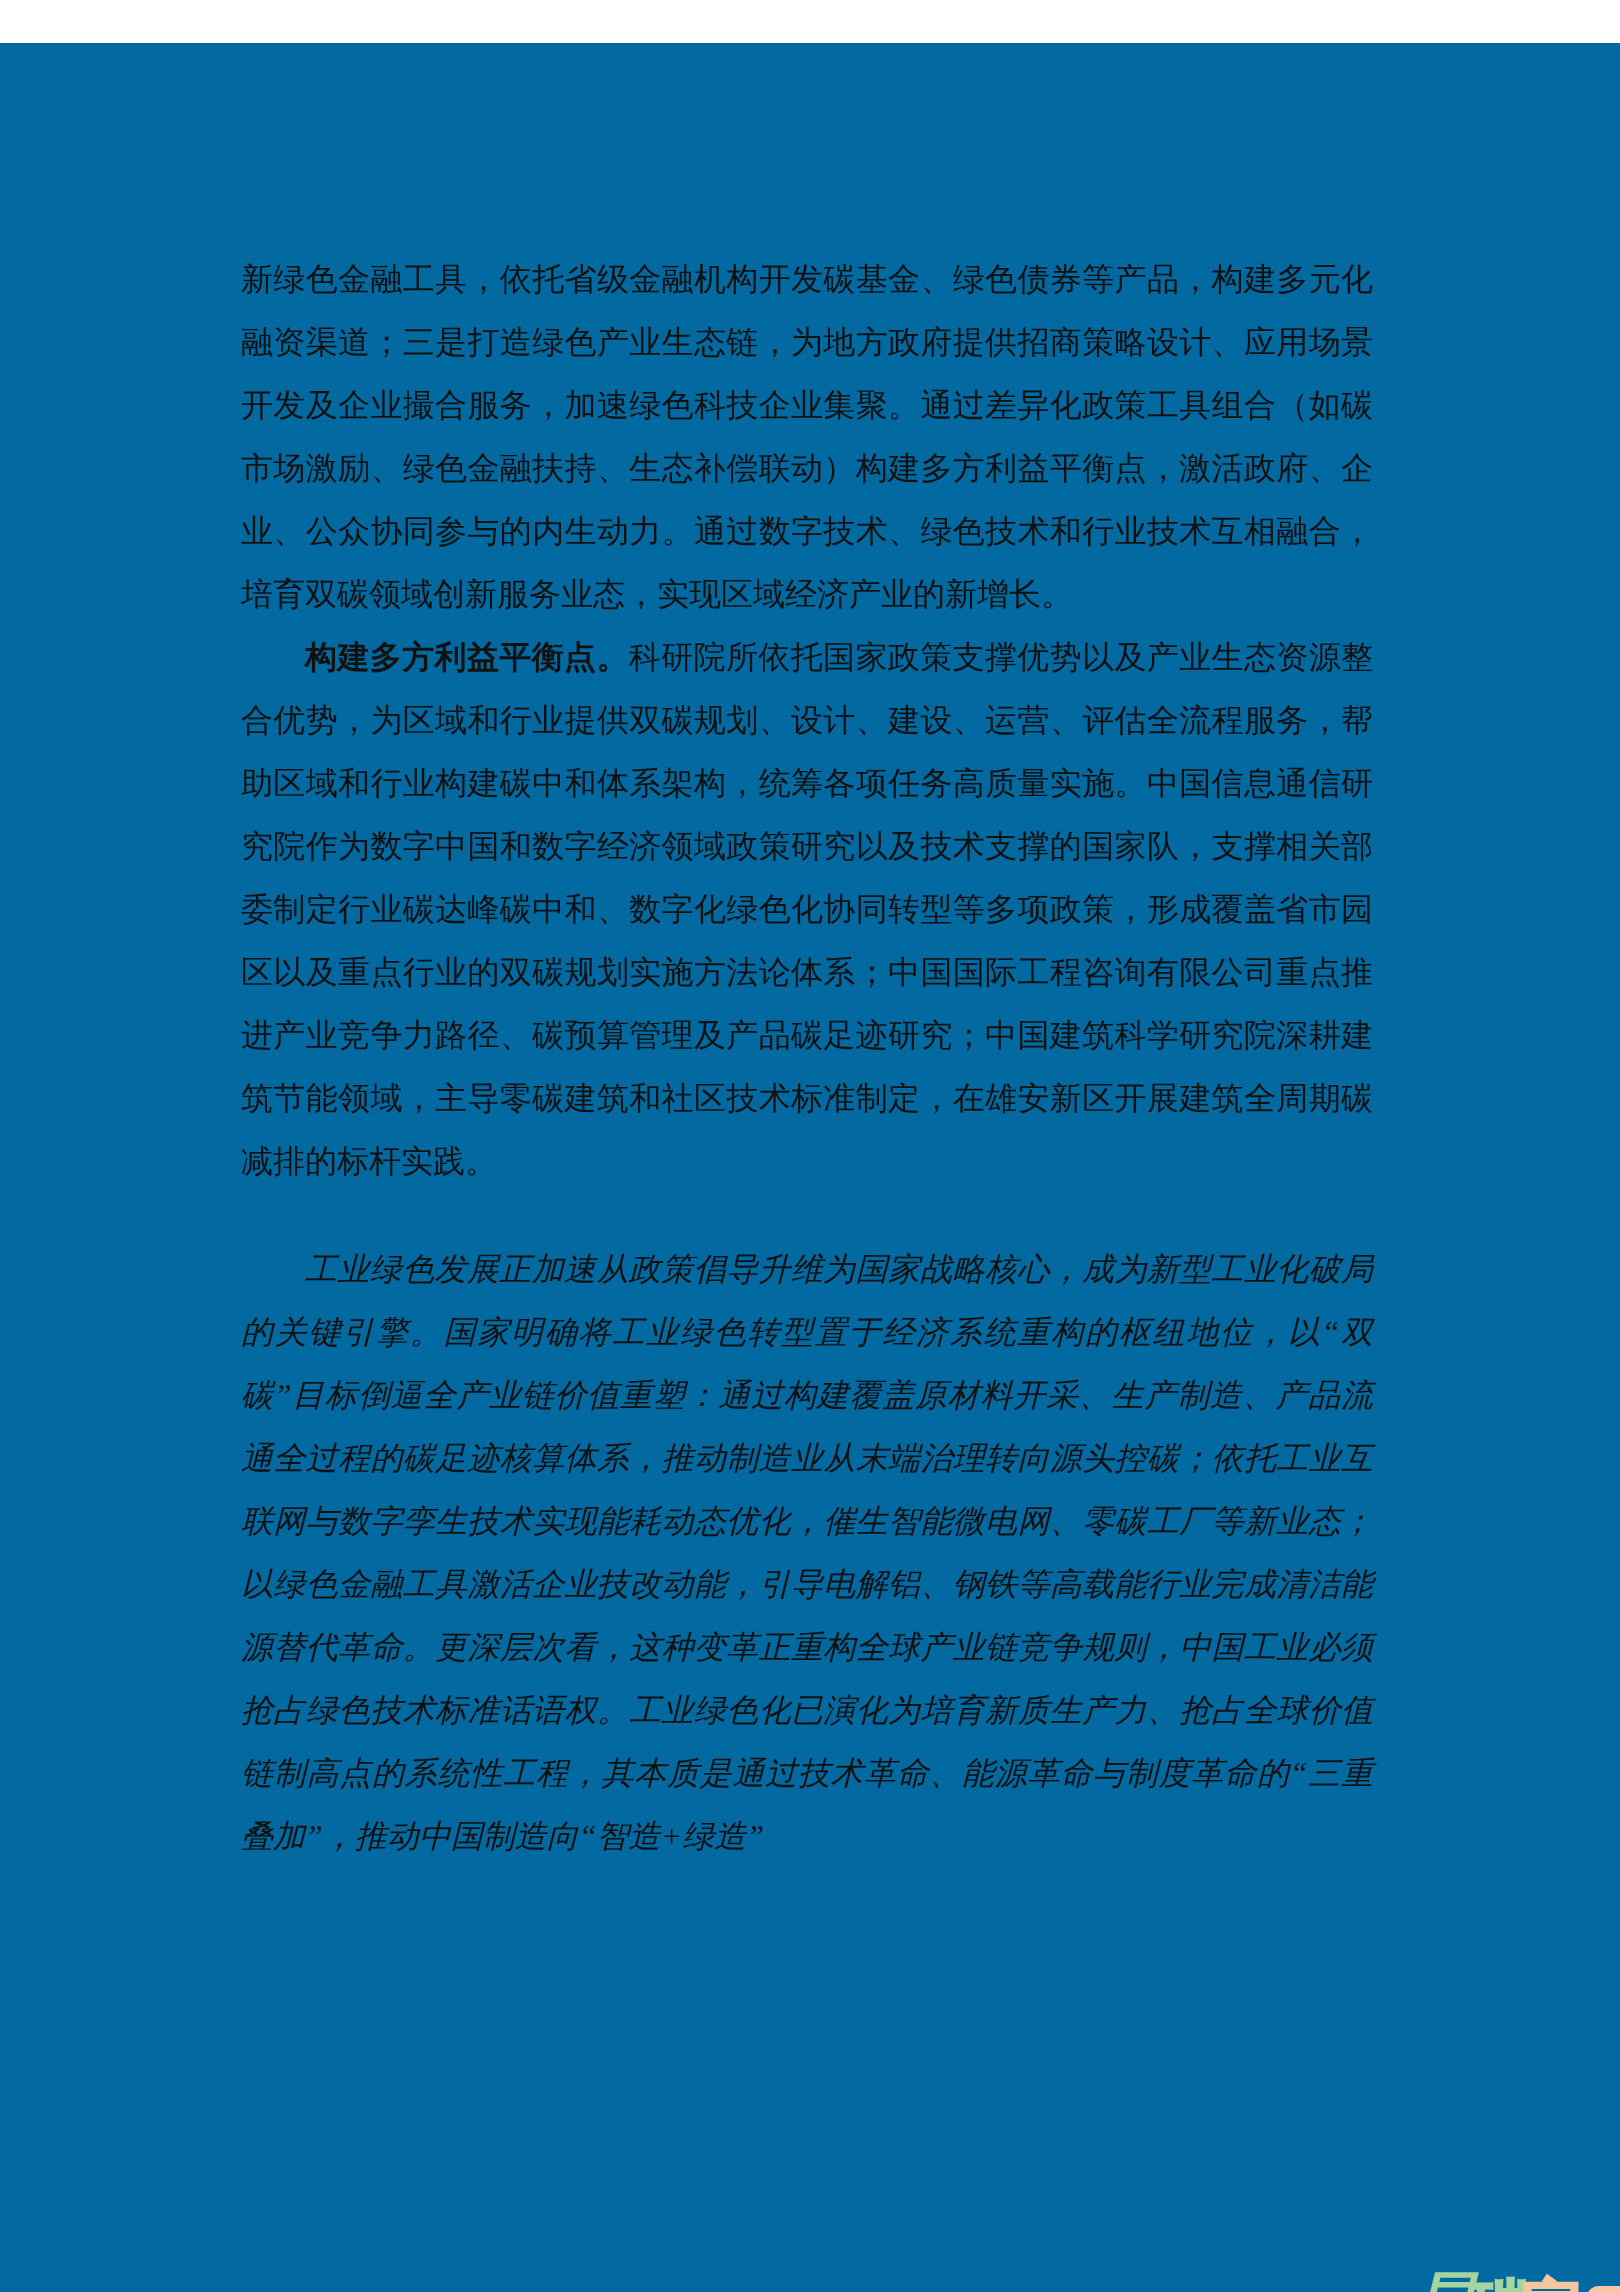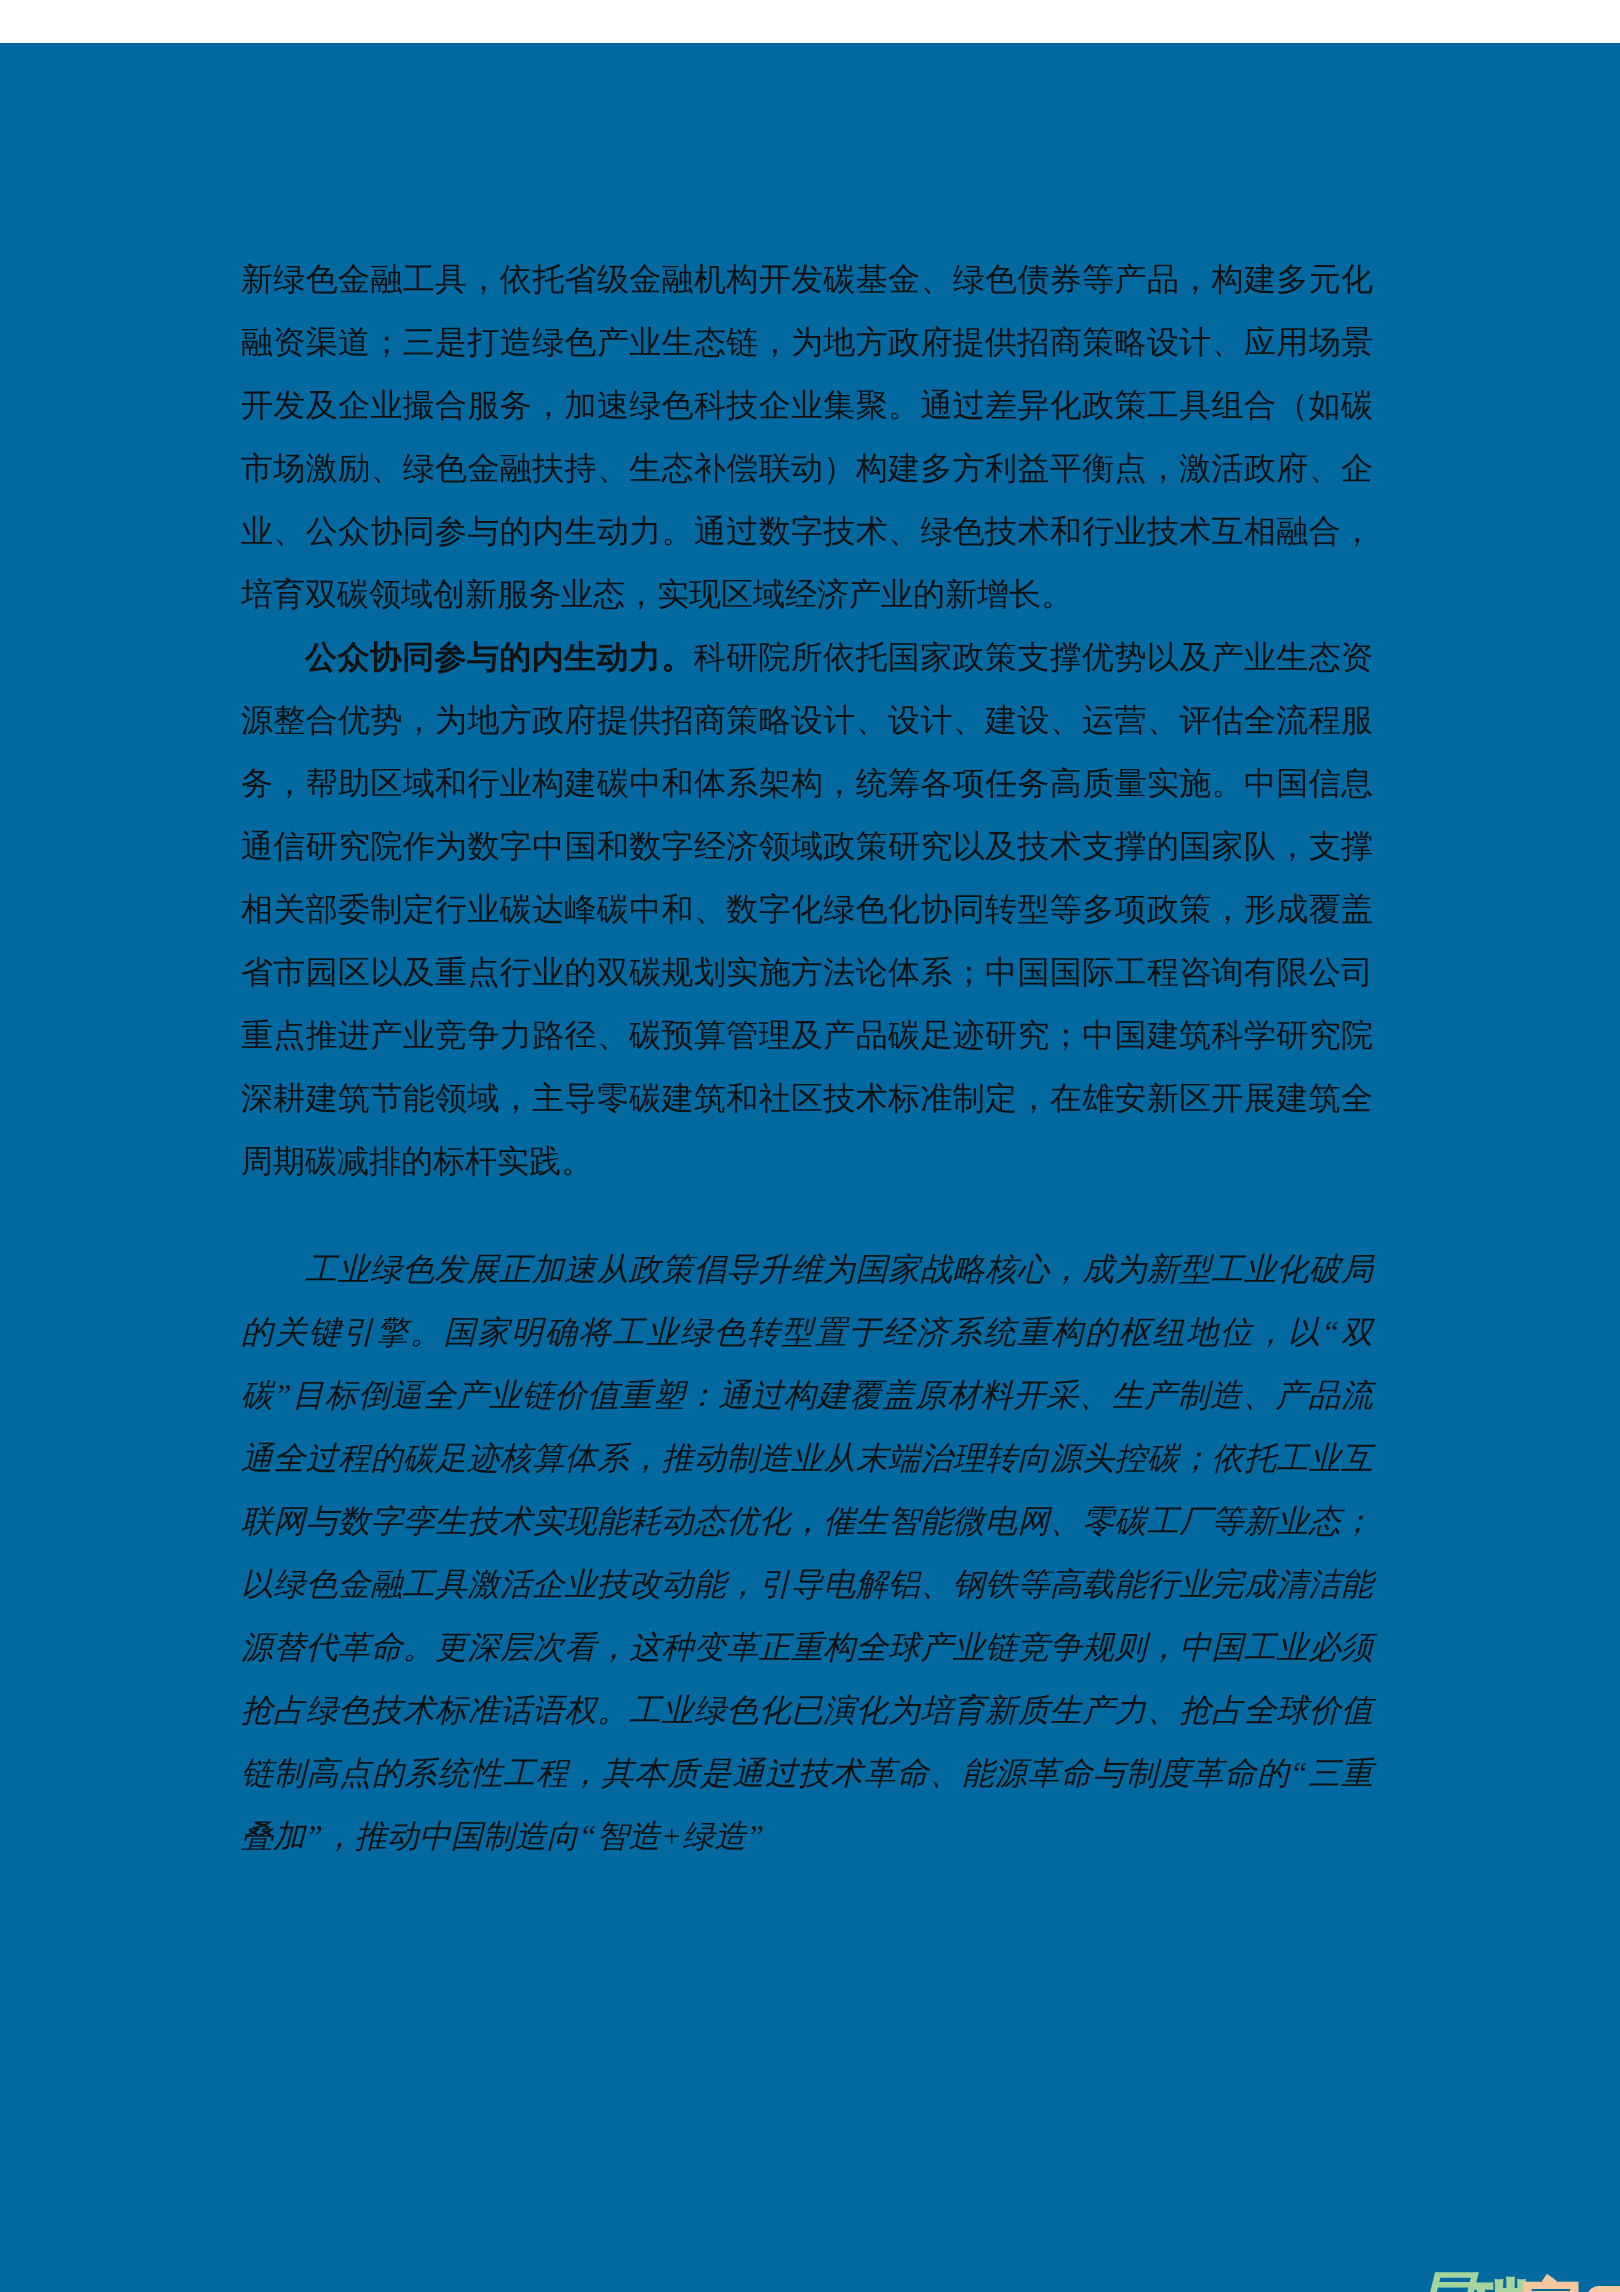--- a/index.html
+++ b/index.html
@@ -113,21 +113,21 @@
   .wm-badge-bottom { display: block; font-size: 22.5px; line-height: 23.5px; }
 </style>
 </head>
 <body>
 
 <div class="page">
   <div class="content">
 
     <p class="para">新绿色金融工具，依托省级金融机构开发碳基金、绿色债券等产品，构建多元化融资渠道；三是打造绿色产业生态链，为地方政府提供招商策略设计、应用场景开发及企业撮合服务，加速绿色科技企业集聚。通过差异化政策工具组合（如碳市场激励、绿色金融扶持、生态补偿联动）构建多方利益平衡点，激活政府、企业、公众协同参与的内生动力。通过数字技术、绿色技术和行业技术互相融合，培育双碳领域创新服务业态，实现区域经济产业的新增长。</p>
 
-    <p class="para indent"><span class="lead-bold">公众协同参与的内生动力。</span><span>科研院所依托国家政策支撑优势以及产业生态资源整合优势，为地方政府提供招商策略设计、设计、建设、运营、评估全流程服务，帮助区域和行业构建碳中和体系架构，统筹各项任务高质量实施。中国信息通信研究院作为数字中国和数字经济领域政策研究以及技术支撑的国家队，支撑相关部委制定行业碳达峰碳中和、数字化绿色化协同转型等多项政策，形成覆盖省市园区以及重点行业的双碳规划实施方法论体系；中国国际工程咨询有限公司重点推进产业竞争力路径、碳预算管理及产品碳足迹研究；中国建筑科学研究院深耕建筑节能领域，主导零碳建筑和社区技术标准制定，在雄安新区开展建筑全周期碳减排的标杆实践。</span></p>
+    <p class="para indent"><span class="lead-bold">构建多方利益平衡点。</span><span>科研院所依托国家政策支撑优势以及产业生态资源整合优势，为区域和行业提供双碳规划、设计、建设、运营、评估全流程服务，帮助区域和行业构建碳中和体系架构，统筹各项任务高质量实施。中国信息通信研究院作为数字中国和数字经济领域政策研究以及技术支撑的国家队，支撑相关部委制定行业碳达峰碳中和、数字化绿色化协同转型等多项政策，形成覆盖省市园区以及重点行业的双碳规划实施方法论体系；中国国际工程咨询有限公司重点推进产业竞争力路径、碳预算管理及产品碳足迹研究；中国建筑科学研究院深耕建筑节能领域，主导零碳建筑和社区技术标准制定，在雄安新区开展建筑全周期碳减排的标杆实践。</span></p>
 
 
 
     <p class="para indent p3">工业绿色发展正加速从政策倡导升维为国家战略核心，成为新型工业化破局的关键引擎。国家明确将工业绿色转型置于经济系统重构的枢纽地位，以“双碳”目标倒逼全产业链价值重塑：通过构建覆盖原材料开采、生产制造、产品流通全过程的碳足迹核算体系，推动制造业从末端治理转向源头控碳；依托工业互联网与数字孪生技术实现能耗动态优化，催生智能微电网、零碳工厂等新业态；以绿色金融工具激活企业技改动能，引导电解铝、钢铁等高载能行业完成清洁能源替代革命。更深层次看，这种变革正重构全球产业链竞争规则，中国工业必须抢占绿色技术标准话语权。工业绿色化已演化为培育新质生产力、抢占全球价值链制高点的系统性工程，其本质是通过技术革命、能源革命与制度革命的“三重叠加”，推动中国制造向“智造+绿造”</p>
 
   </div>
 
   <div class="watermark">
     <span class="wm-char wm-yi">易</span>
     <span class="wm-char wm-tan">碳</span>

